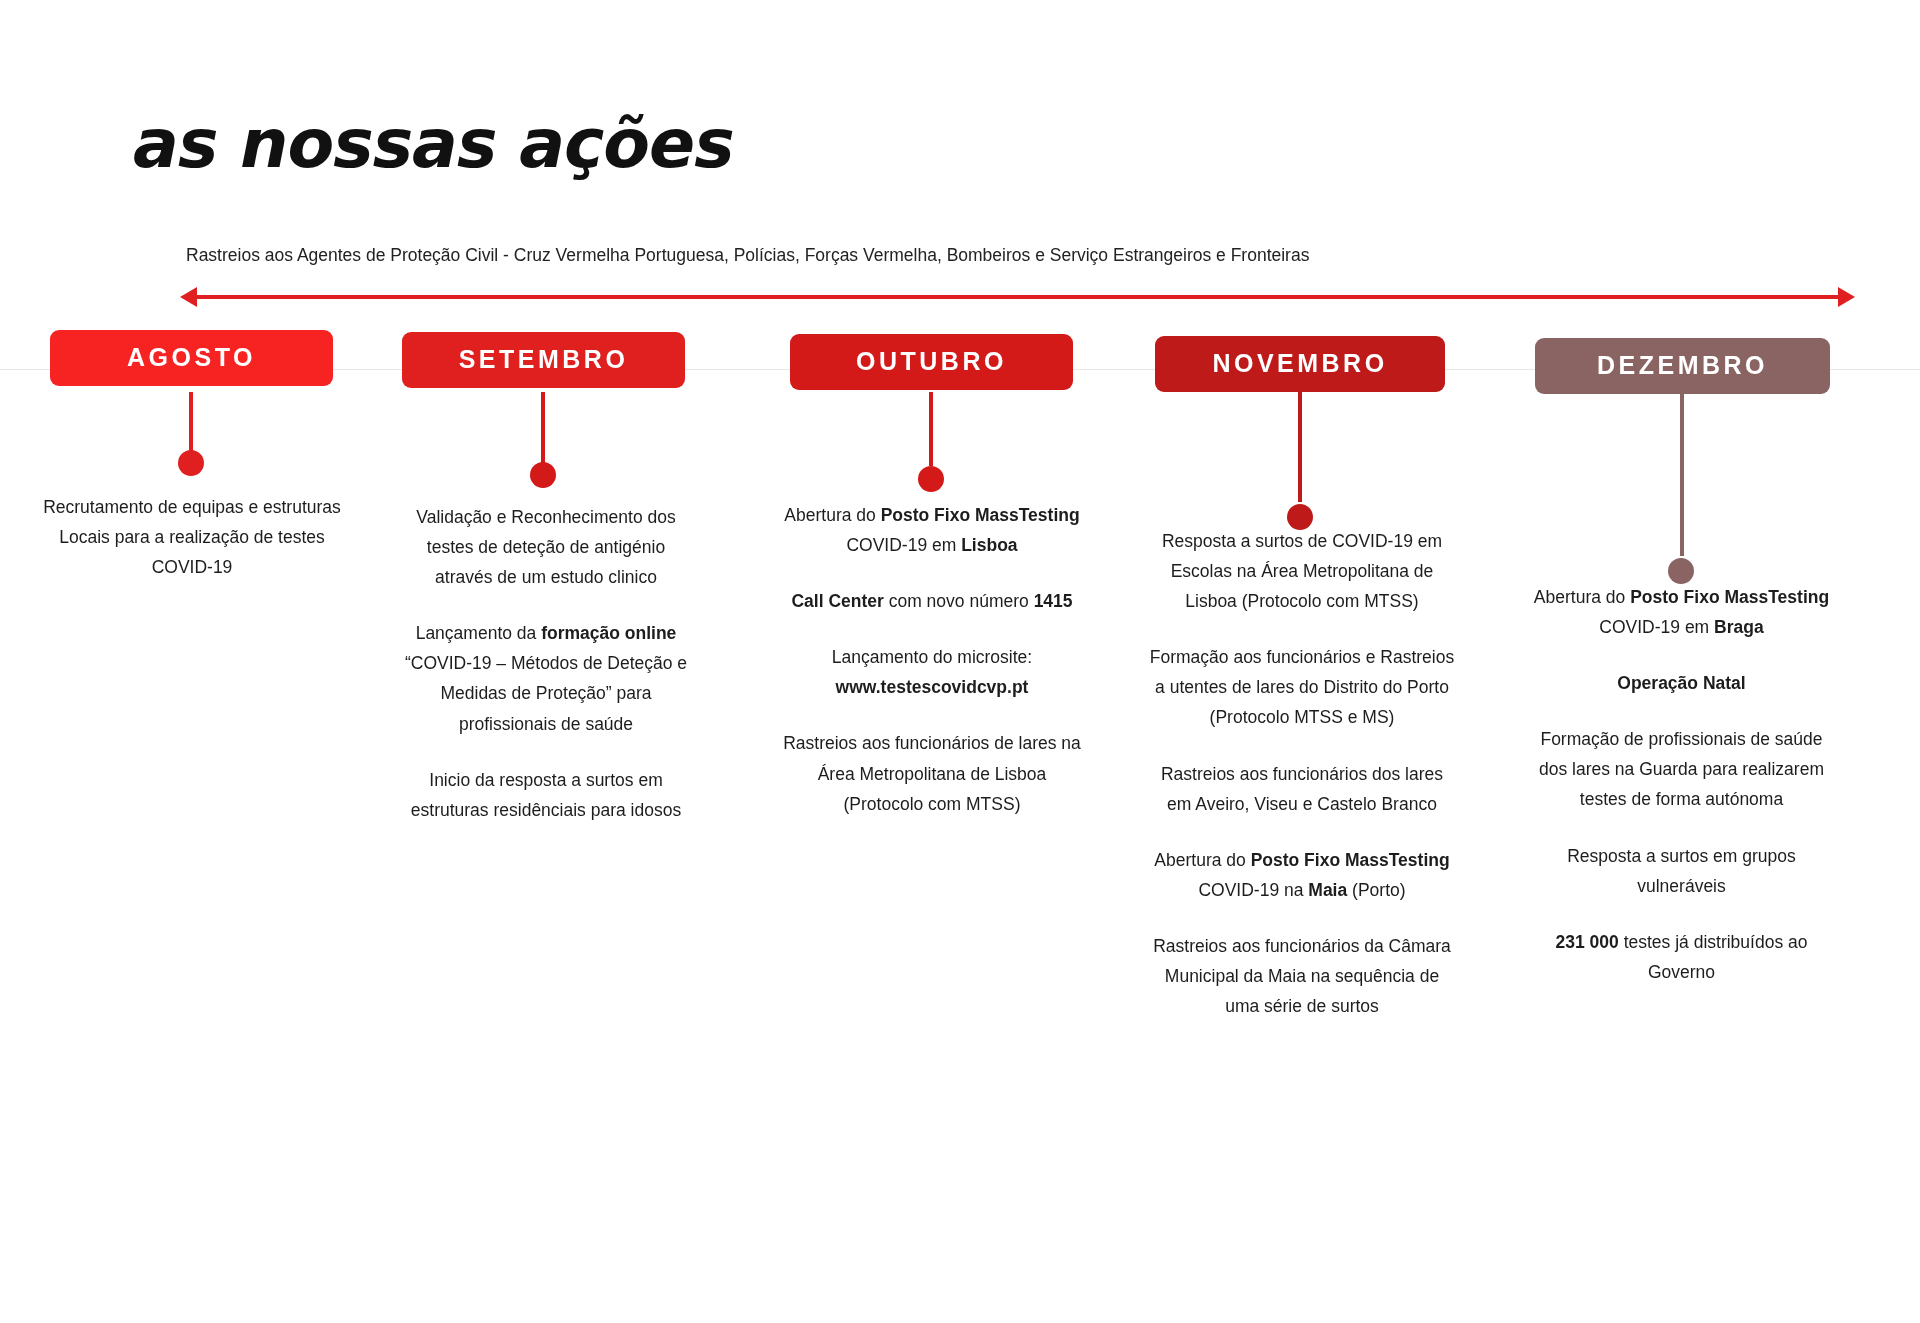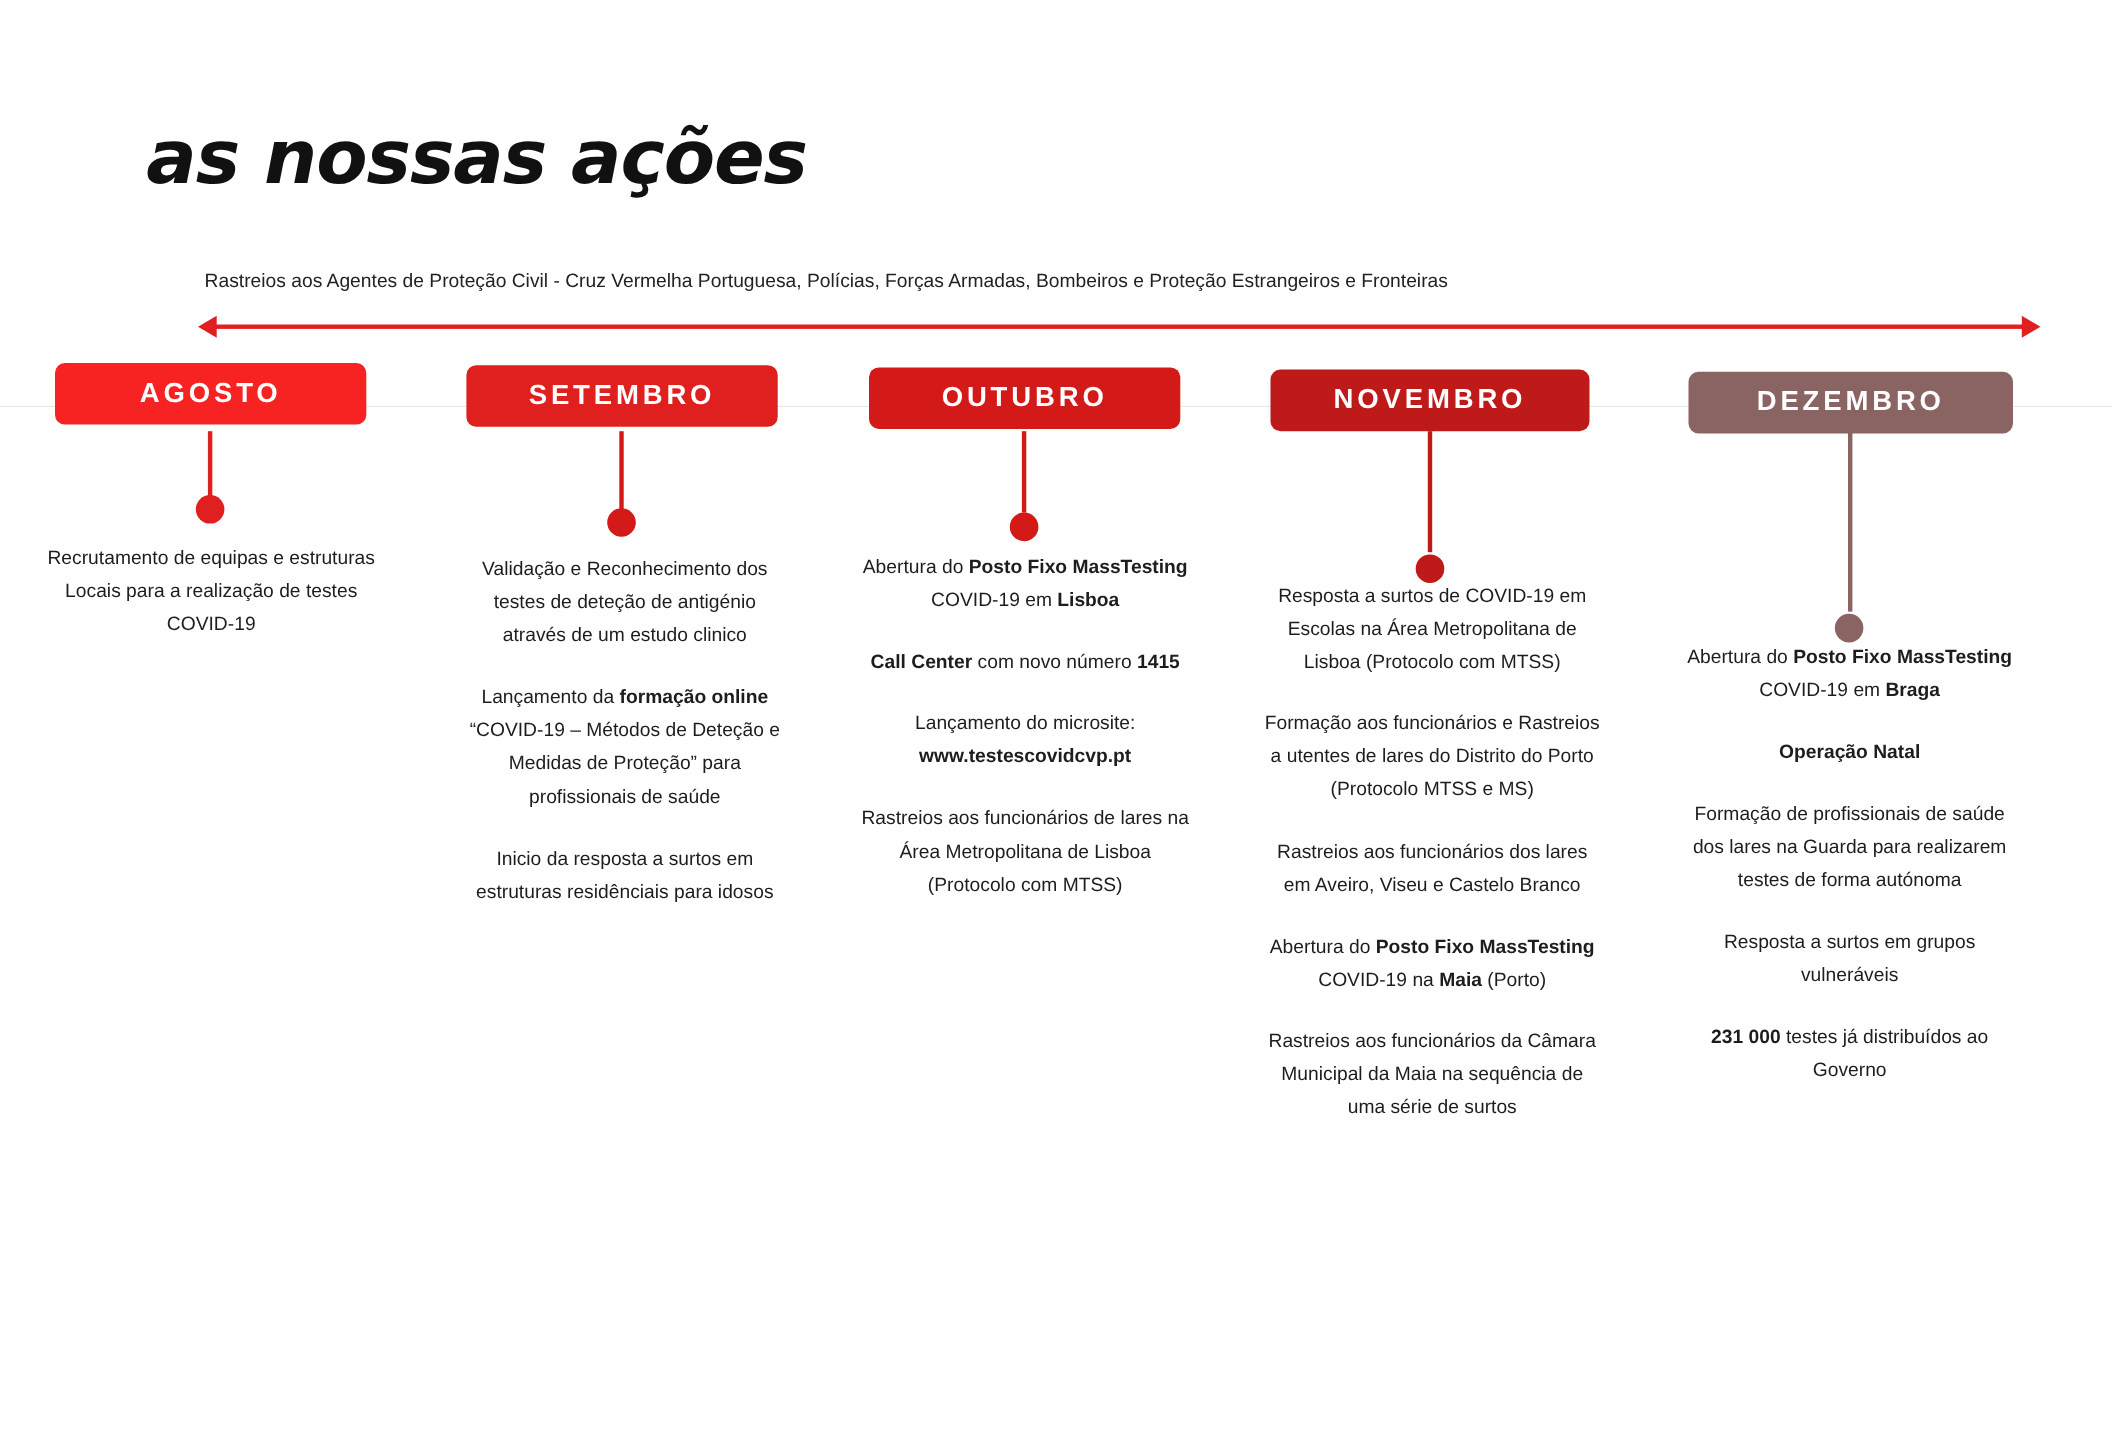--- a/index.html
+++ b/index.html
@@ -112,21 +112,21 @@
     color: #1d1d1d;
   }
   .col-body p {
     margin: 0 0 26px 0;
   }
   .col-body p:last-child { margin-bottom: 0; }
   .b { font-weight: bold; }
 
   
   #col-agosto   { left: 50px;  width: 232px; }
-  #col-setembro { left: 424px; width: 283px; }
+  #col-setembro { left: 402px; width: 283px; }
   #col-outubro  { left: 790px; width: 331px; }
   #col-novembro { left: 1155px; width: 290px; }
   #col-dezembro { left: 1535px; width: 295px; }
 
   #col-agosto .month-chip   { width: 283px; background: #F72222; }
   #col-setembro .month-chip { width: 283px; background: #E01F1F; margin-top: 2px; }
   #col-outubro .month-chip  { width: 283px; background: #D41919; margin-top: 4px; }
   #col-novembro .month-chip { width: 290px; background: #BF1A1A; margin-top: 6px; }
   #col-dezembro .month-chip { width: 295px; background: #8A6463; margin-top: 8px; }
 
@@ -146,21 +146,21 @@
   #col-setembro .col-body { left: -6px; top: 172px; width: 300px; }
   #col-outubro .col-body  { left: -8px; top: 170px; width: 300px; }
   #col-novembro .col-body { left: -8px; top: 196px; width: 310px; }
   #col-dezembro .col-body { left: -6px; top: 252px; width: 305px; }
 </style>
 </head>
 <body>
 
 <h1 class="page-title">as nossas ações</h1>
 
-<div class="subtitle">Rastreios aos Agentes de Proteção Civil - Cruz Vermelha Portuguesa, Polícias, Forças Armadas, Bombeiros e Proteção Estrangeiros e Fronteiras</div>
+<div class="subtitle">Rastreios aos Agentes de Proteção Civil - Cruz Vermelha Portuguesa, Polícias, Forças Vermelha, Bombeiros e Serviço Estrangeiros e Fronteiras</div>
 
 <div class="faint-rule"></div>
 
 <div class="axis"></div>
 <div class="axis-arrow-right"></div>
 <div class="axis-arrow-left"></div>
 
 <div class="col" id="col-agosto">
   <div class="month-chip">AGOSTO</div>
   <div class="stem"></div>

